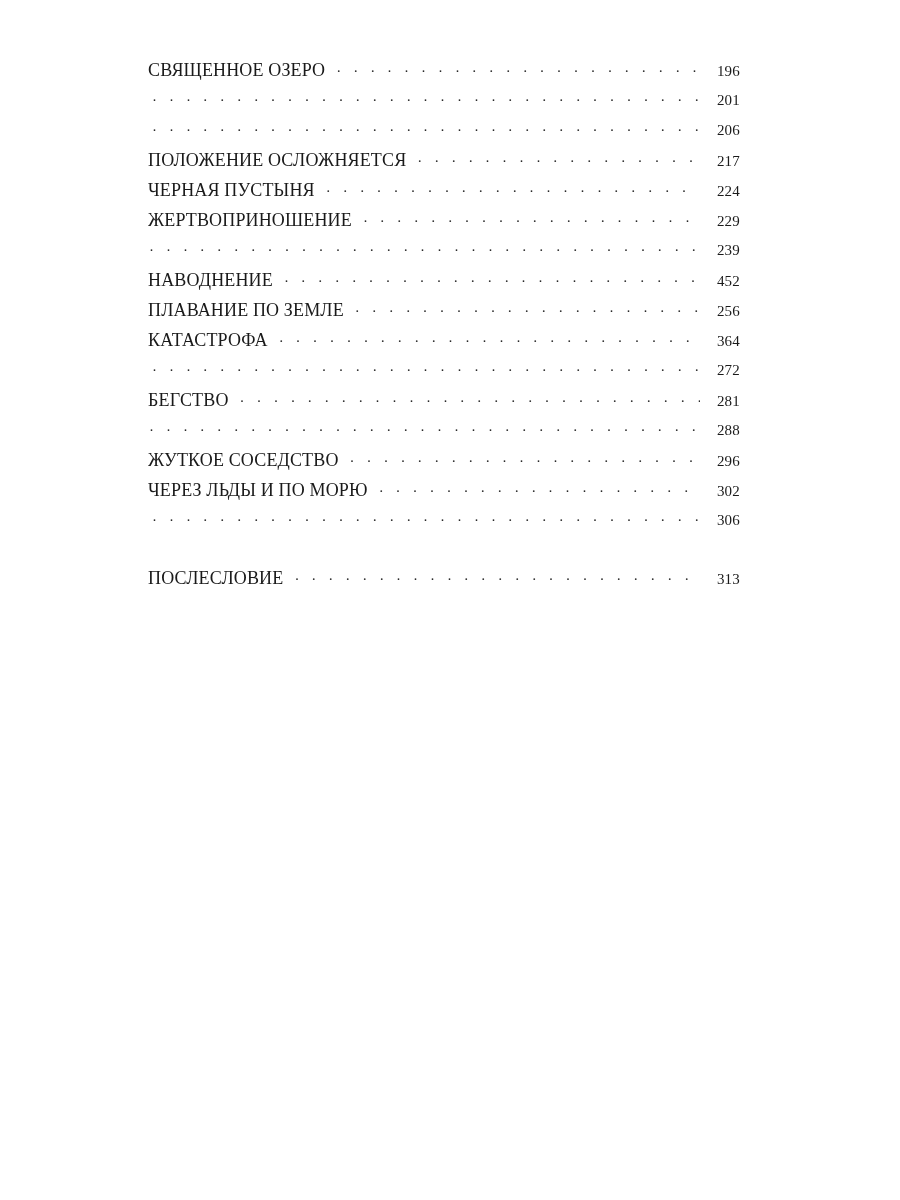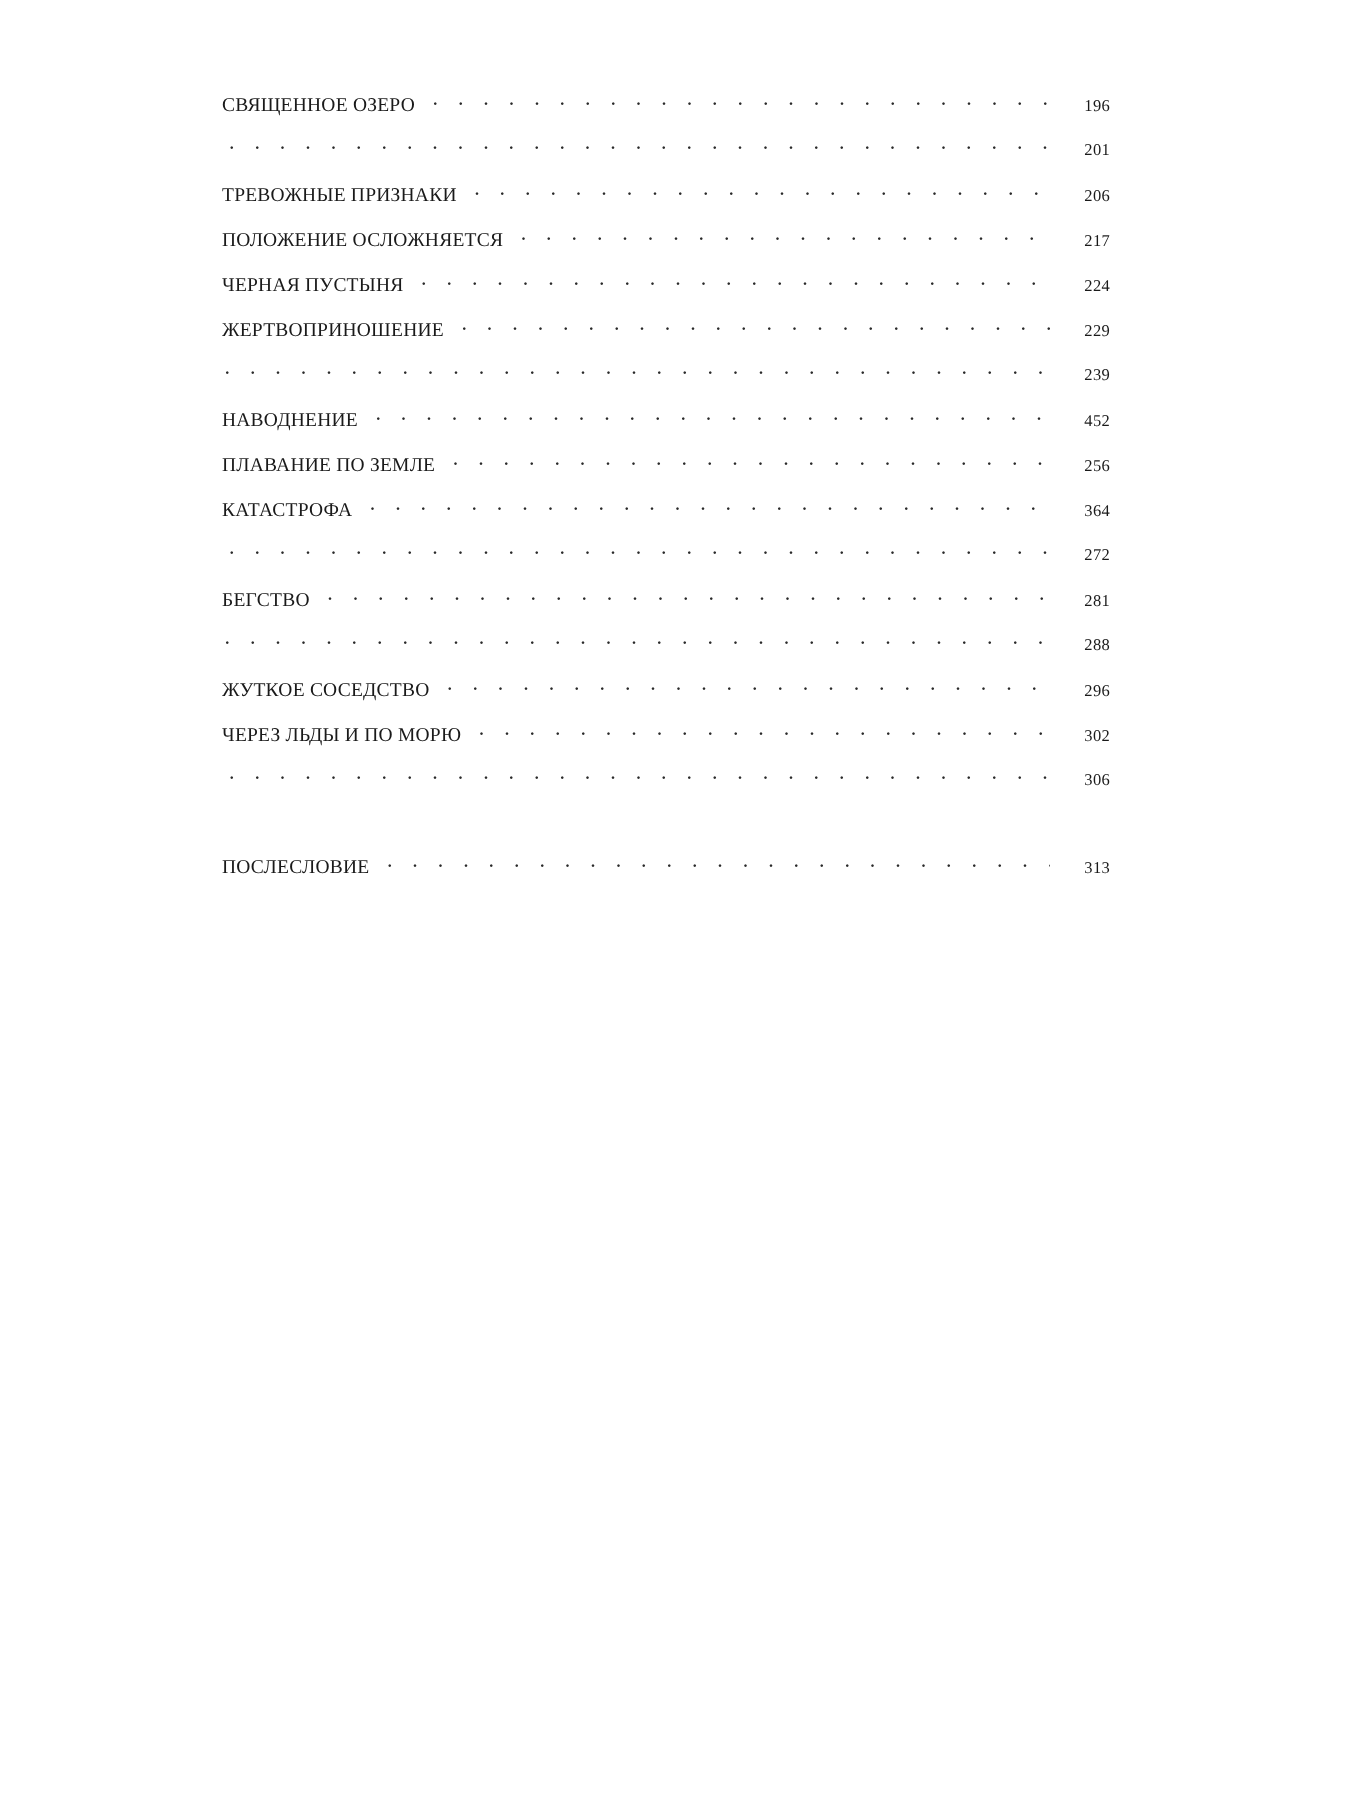--- a/index.html
+++ b/index.html
@@ -41,21 +41,21 @@
   .toc-entry {
     display: flex;
     align-items: baseline;
     width: 100%;
     height: 30px;
     line-height: 30px;
     white-space: nowrap;
   }
 
   .toc-title {
-    font-size: 13px;
+    font-size: 18px;
     letter-spacing: 0.15px;
     text-transform: uppercase;
     flex: 0 0 auto;
     padding-right: 7px;
   }
 
   .toc-dots {
     flex: 1 1 auto;
     overflow: hidden;
     height: 1em;
@@ -66,21 +66,21 @@
     color: #2a2a2a;
     white-space: nowrap;
     text-align: left;
     line-height: 1em;
   }
 
   .toc-page {
     flex: 0 0 auto;
     width: 36px;
     text-align: right;
-    font-size: 11px;
+    font-size: 15px;
     letter-spacing: 0.2px;
   }
 
   .toc-gap {
     height: 28px;
   }
 
   .toc-entry.tight .toc-dots {
     margin-left: 1px;
   }
@@ -98,21 +98,20 @@
         <span class="toc-dots">· · · · · · · · · · · · · · · · · · · · · · · · · · · · · · · · · · · · · · · · · · · · · · · · · · · · · · · · · · · · · · · · · · · · · · · · · · · · · · · · · · · · · · · · · · · · · · · · · · · · · · ·</span>
         <span class="toc-page">196</span>
       </div>
 
       <div class="toc-entry">
         <span class="toc-dots">· · · · · · · · · · · · · · · · · · · · · · · · · · · · · · · · · · · · · · · · · · · · · · · · · · · · · · · · · · · · · · · · · · · · · · · · · · · · · · · · · · · · · · · · · · · · · · · · · · · · · · ·</span>
         <span class="toc-page">201</span>
       </div>
 
       <div class="toc-entry">
-        <span class="toc-title">ТРЕВОЖНЫЕ ПРИЗНАКИ</span>
         <span class="toc-dots">· · · · · · · · · · · · · · · · · · · · · · · · · · · · · · · · · · · · · · · · · · · · · · · · · · · · · · · · · · · · · · · · · · · · · · · · · · · · · · · · · · · · · · · · · · · · · · · · · · · · · · ·</span>
         <span class="toc-page">206</span>
       </div>
 
       <div class="toc-entry">
         <span class="toc-title">ПОЛОЖЕНИЕ ОСЛОЖНЯЕТСЯ</span>
         <span class="toc-dots">· · · · · · · · · · · · · · · · · · · · · · · · · · · · · · · · · · · · · · · · · · · · · · · · · · · · · · · · · · · · · · · · · · · · · · · · · · · · · · · · · · · · · · · · · · · · · · · · · · · · · · ·</span>
         <span class="toc-page">217</span>
       </div>
 

